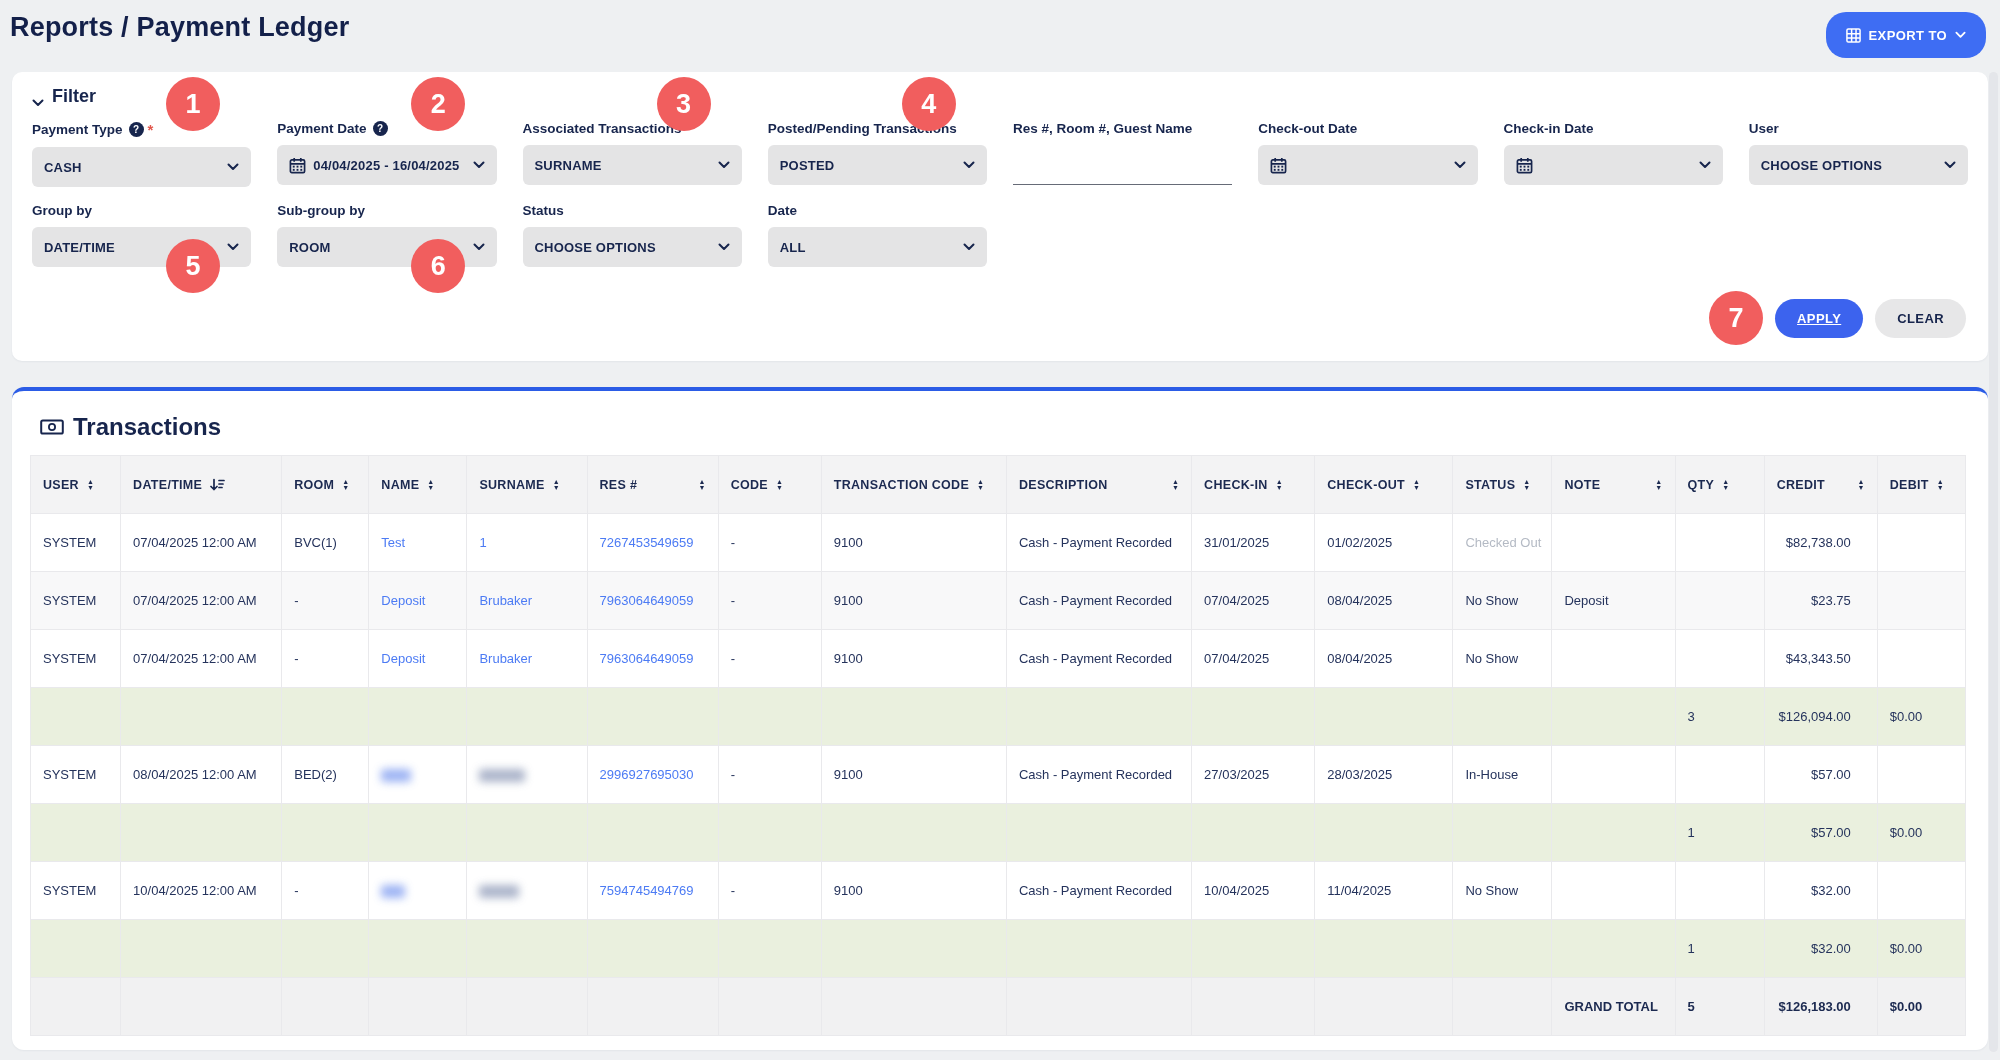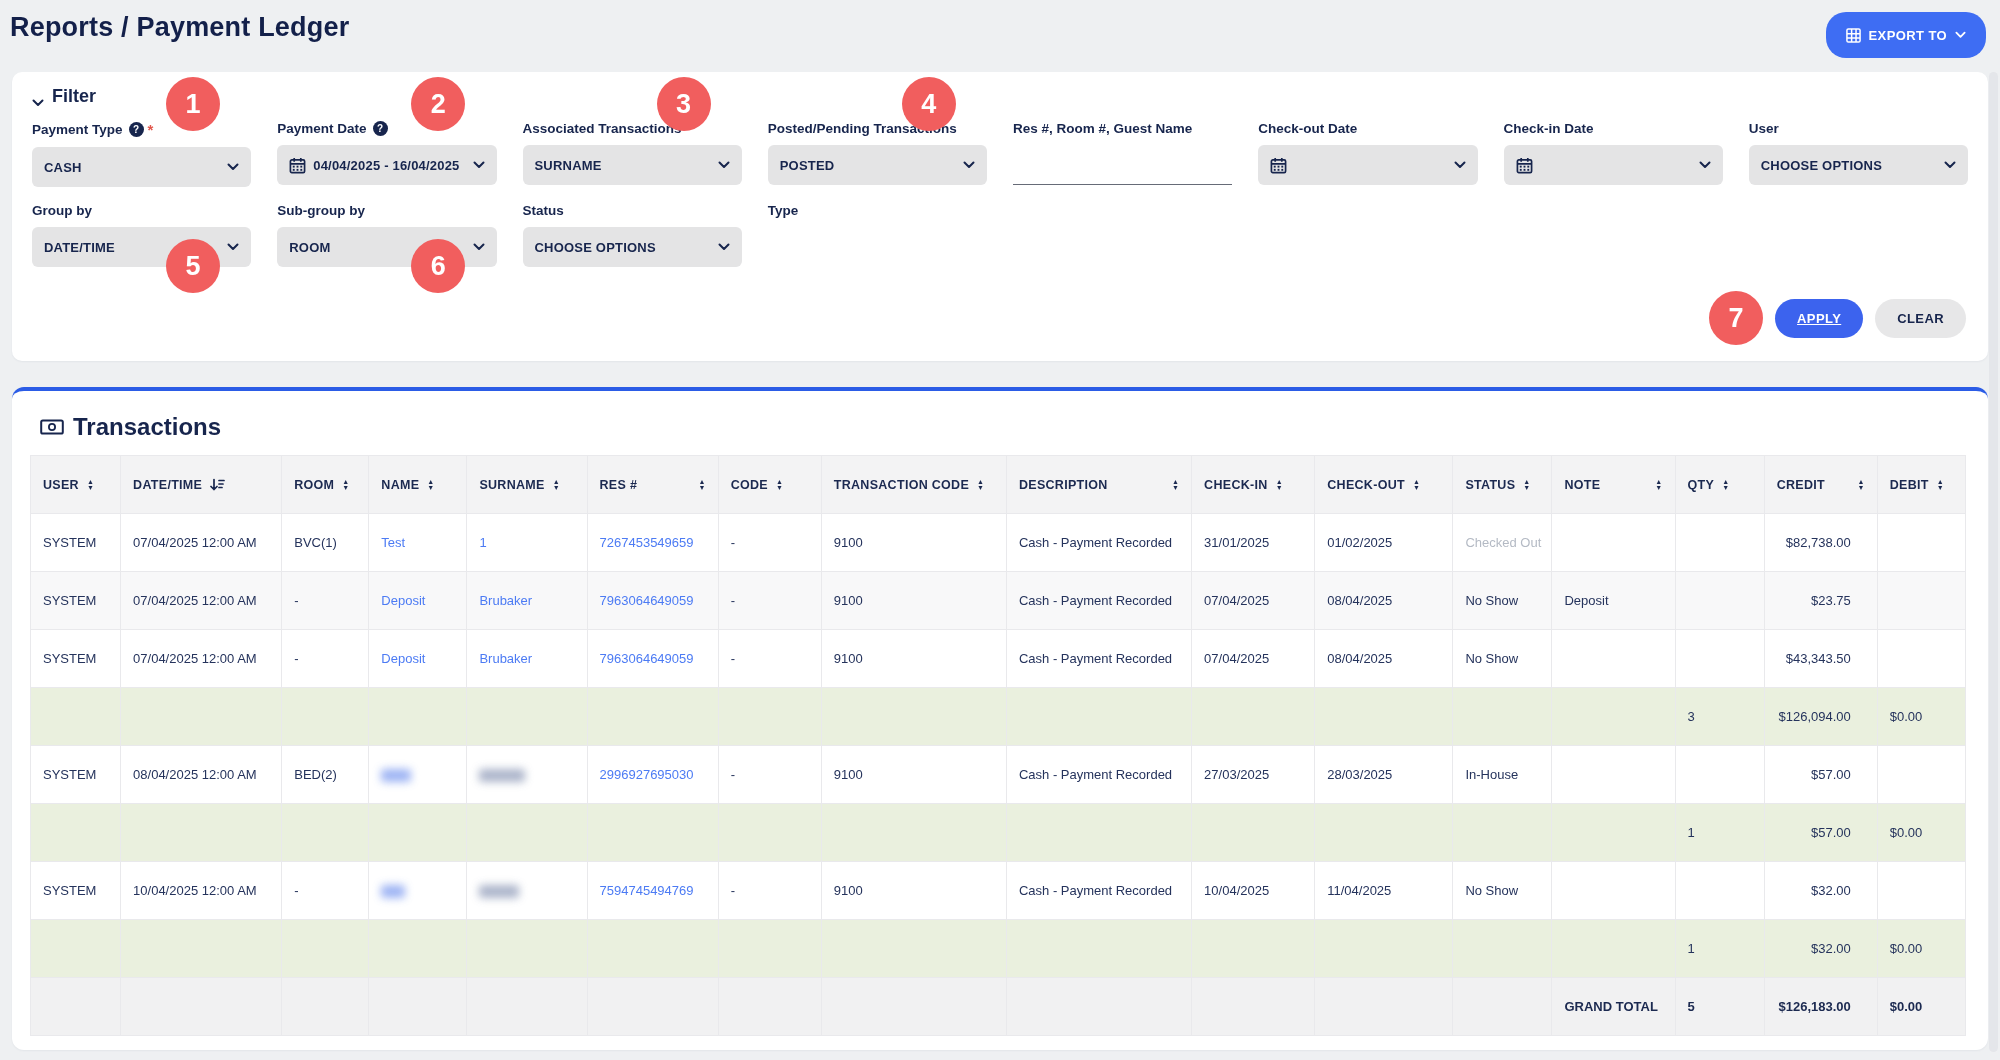--- a/index.html
+++ b/index.html
@@ -249,21 +249,27 @@
         </div>
         <div class="select">
           <span class="sval">CHOOSE OPTIONS</span>
           <svg width="12" height="8" viewBox="0 0 12 8">
             <path d="M1.5 1.5 L6 6 L10.5 1.5" fill="none" stroke="#17254d" stroke-width="2" stroke-linecap="round" stroke-linejoin="round"></path>
           </svg>
         </div>
       </div>
       <div class="field">
         <div class="flabel">
-          <span>Type</span>
+          <span>Date</span>
+        </div>
+        <div class="select">
+          <span class="sval">ALL</span>
+          <svg width="12" height="8" viewBox="0 0 12 8">
+            <path d="M1.5 1.5 L6 6 L10.5 1.5" fill="none" stroke="#17254d" stroke-width="2" stroke-linecap="round" stroke-linejoin="round"></path>
+          </svg>
         </div>
       </div>
     </div>
   <div class="filter-actions">
     <div class="step-badge badge-inline">7</div>
     <button class="btn btn-apply">APPLY</button>
     <button class="btn btn-clear">CLEAR</button>
   </div>
 </div>
 

